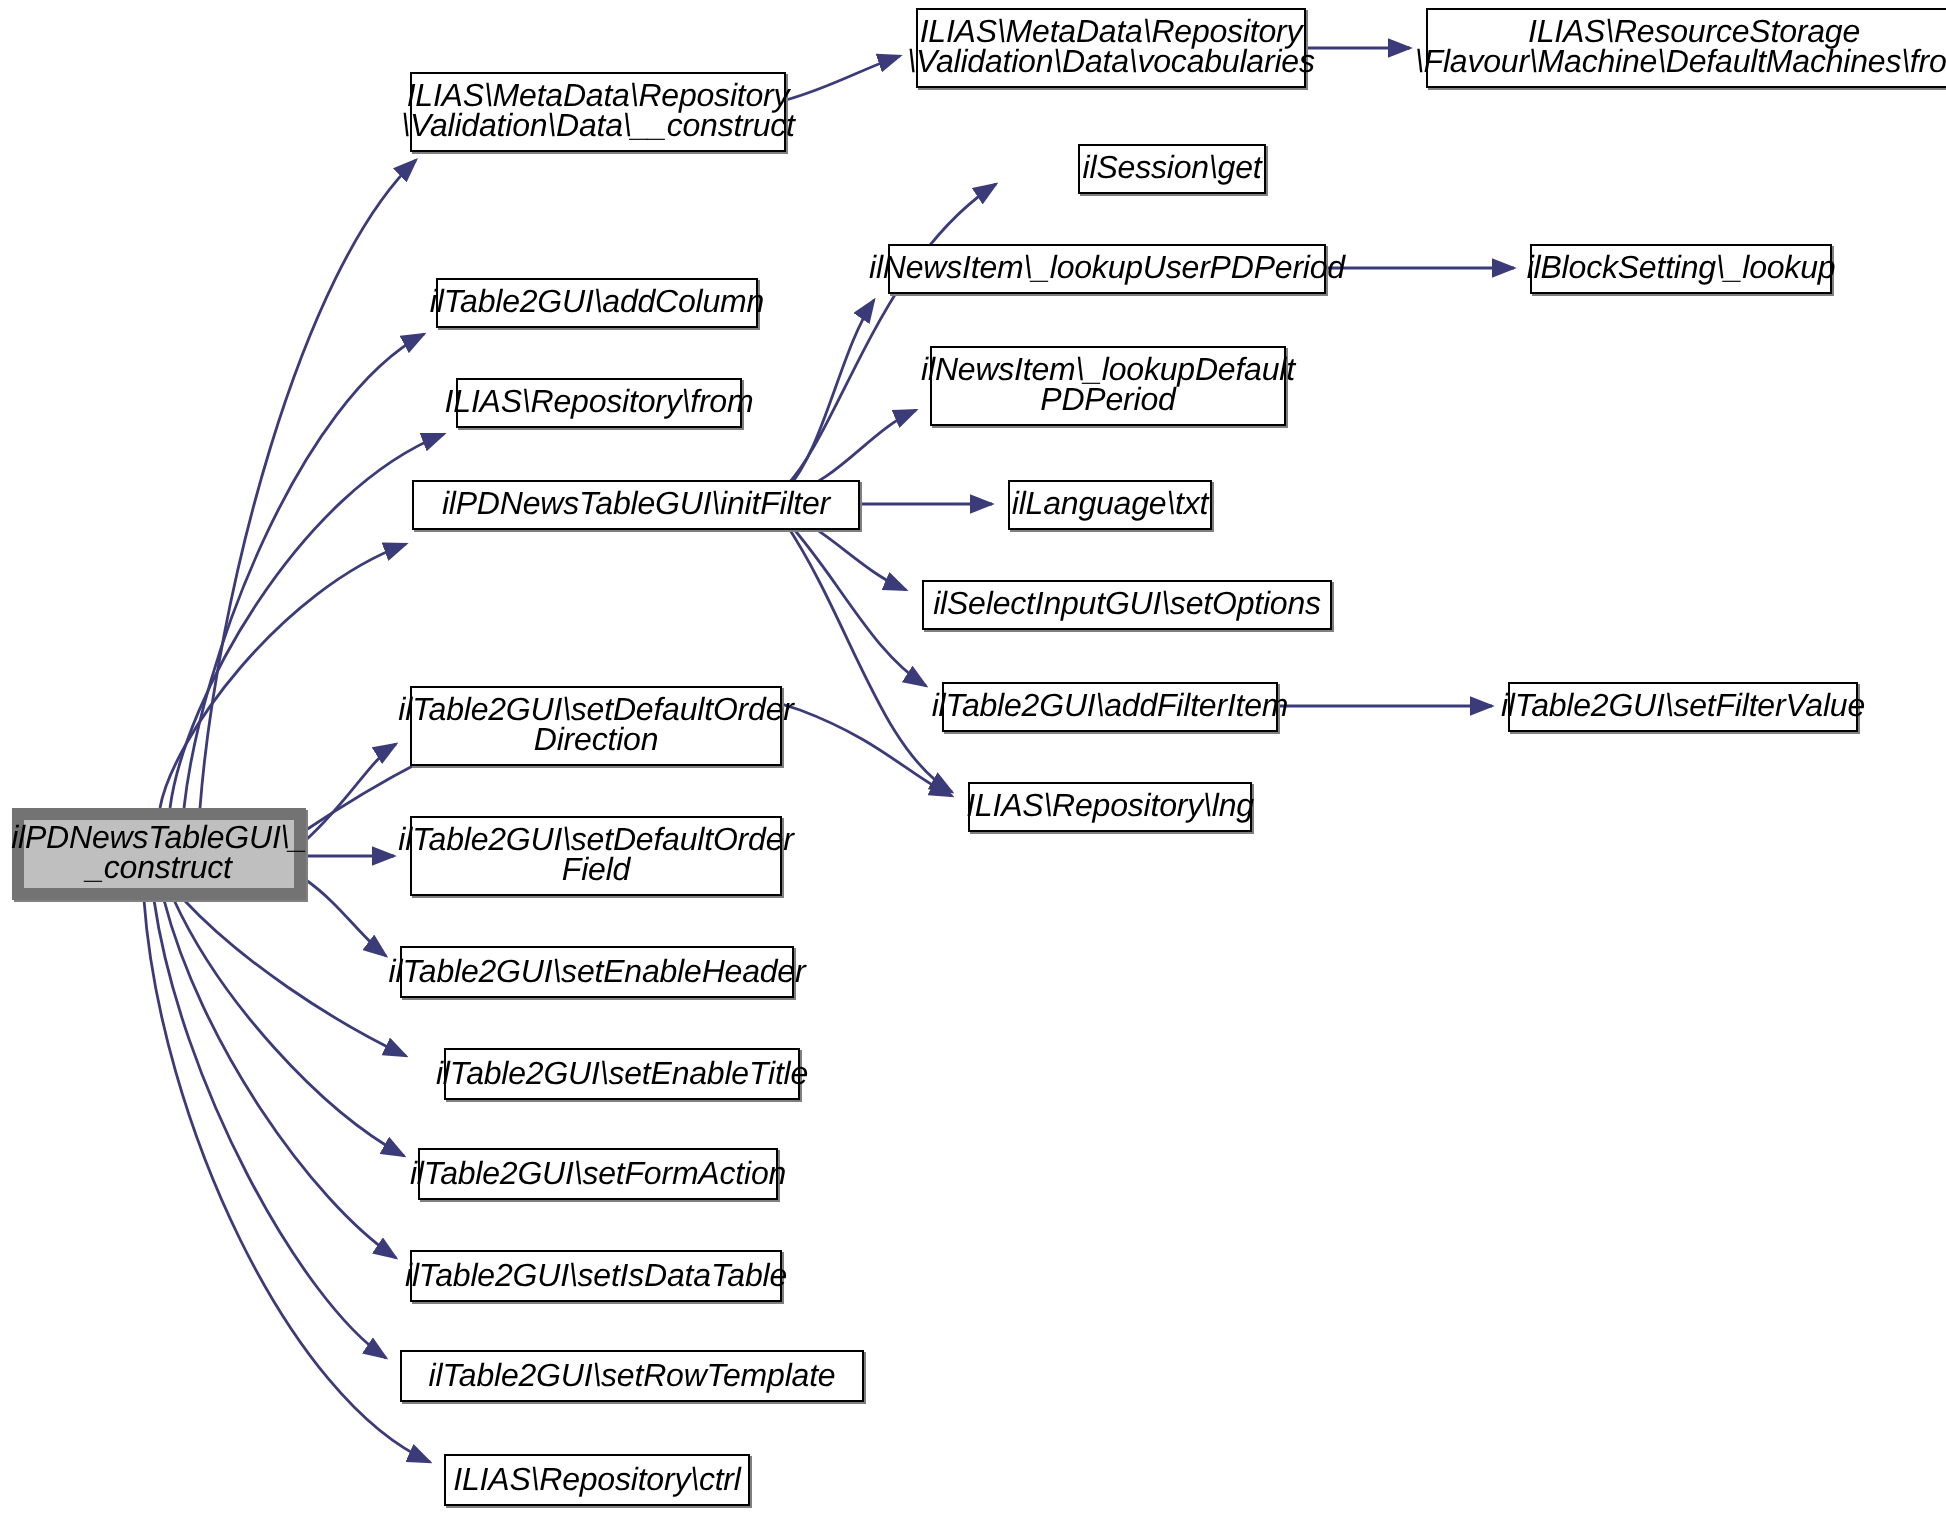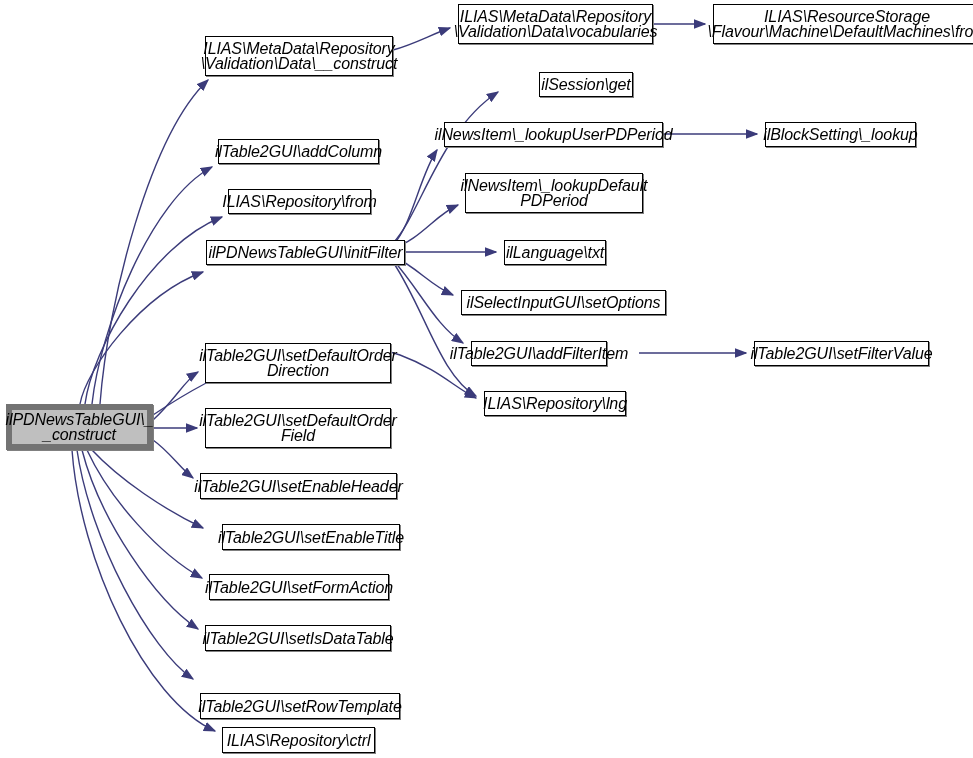--- a/index.html
+++ b/index.html
@@ -94,35 +94,35 @@
       <div class="node root" style="left: 6px; top: 404px; width: 147px; height: 46px;"><span class="node-label">ilPDNewsTableGUI\_
 _construct</span></div>
       <div class="node" style="left: 205px; top: 36px; width: 188px; height: 40px;"><span class="node-label">ILIAS\MetaData\Repository
 \Validation\Data\__construct</span></div>
       <div class="node" style="left: 458px; top: 4px; width: 195px; height: 40px;"><span class="node-label">ILIAS\MetaData\Repository
 \Validation\Data\vocabularies</span></div>
       <div class="node" style="left: 713px; top: 4px; width: 268px; height: 40px;"><span class="node-label">ILIAS\ResourceStorage
 \Flavour\Machine\DefaultMachines\from</span></div>
       <div class="node" style="left: 218px; top: 139px; width: 161px; height: 25px;"><span class="node-label">ilTable2GUI\addColumn</span></div>
       <div class="node" style="left: 228px; top: 189px; width: 143px; height: 25px;"><span class="node-label">ILIAS\Repository\from</span></div>
-      <div class="node" style="left: 206px; top: 240px; width: 199px; height: 25px;"><span class="node-label">ilPDNewsTableGUI\initFilter</span></div>
+      <div class="node" style="left: 206px; top: 240px; width: 224px; height: 25px;"><span class="node-label">ilPDNewsTableGUI\initFilter</span></div>
       <div class="node" style="left: 506px; top: 72px; width: 94px; height: 25px; margin-left: 33px;"><span class="node-label">ilSession\get</span></div>
       <div class="node" style="left: 444px; top: 122px; width: 219px; height: 25px;"><span class="node-label">ilNewsItem\_lookupUserPDPeriod</span></div>
       <div class="node" style="left: 765px; top: 122px; width: 151px; height: 25px;"><span class="node-label">ilBlockSetting\_lookup</span></div>
       <div class="node" style="left: 465px; top: 173px; width: 178px; height: 40px;"><span class="node-label">ilNewsItem\_lookupDefault
 PDPeriod</span></div>
       <div class="node" style="left: 504px; top: 240px; width: 102px; height: 25px;"><span class="node-label">ilLanguage\txt</span></div>
       <div class="node" style="left: 461px; top: 290px; width: 205px; height: 25px;"><span class="node-label">ilSelectInputGUI\setOptions</span></div>
-      <div class="node" style="left: 471px; top: 341px; width: 136px; height: 25px;"><span class="node-label">ilTable2GUI\addFilterItem</span></div>
+      <div class="node" style="left: 471px; top: 341px; width: 168px; height: 25px;"><span class="node-label">ilTable2GUI\addFilterItem</span></div>
       <div class="node" style="left: 754px; top: 341px; width: 175px; height: 25px;"><span class="node-label">ilTable2GUI\setFilterValue</span></div>
       <div class="node" style="left: 484px; top: 391px; width: 142px; height: 25px;"><span class="node-label">ILIAS\Repository\lng</span></div>
       <div class="node" style="left: 205px; top: 343px; width: 186px; height: 40px;"><span class="node-label">ilTable2GUI\setDefaultOrder
 Direction</span></div>
       <div class="node" style="left: 205px; top: 408px; width: 186px; height: 40px;"><span class="node-label">ilTable2GUI\setDefaultOrder
 Field</span></div>
       <div class="node" style="left: 200px; top: 473px; width: 197px; height: 26px;"><span class="node-label">ilTable2GUI\setEnableHeader</span></div>
       <div class="node" style="left: 210px; top: 524px; width: 178px; height: 26px; margin-left: 12px;"><span class="node-label">ilTable2GUI\setEnableTitle</span></div>
       <div class="node" style="left: 209px; top: 574px; width: 180px; height: 26px;"><span class="node-label">ilTable2GUI\setFormAction</span></div>
       <div class="node" style="left: 205px; top: 625px; width: 186px; height: 26px;"><span class="node-label">ilTable2GUI\setIsDataTable</span></div>
-      <div class="node" style="left: 200px; top: 693px; width: 200px; height: 26px;"><span class="node-label">ilTable2GUI\setRowTemplate</span></div>
+      <div class="node" style="left: 200px; top: 675px; width: 232px; height: 26px;"><span class="node-label">ilTable2GUI\setRowTemplate</span></div>
       <div class="node" style="left: 222px; top: 727px; width: 153px; height: 26px;"><span class="node-label">ILIAS\Repository\ctrl</span></div>
     </div>
 </div>
 
 </body></html>

